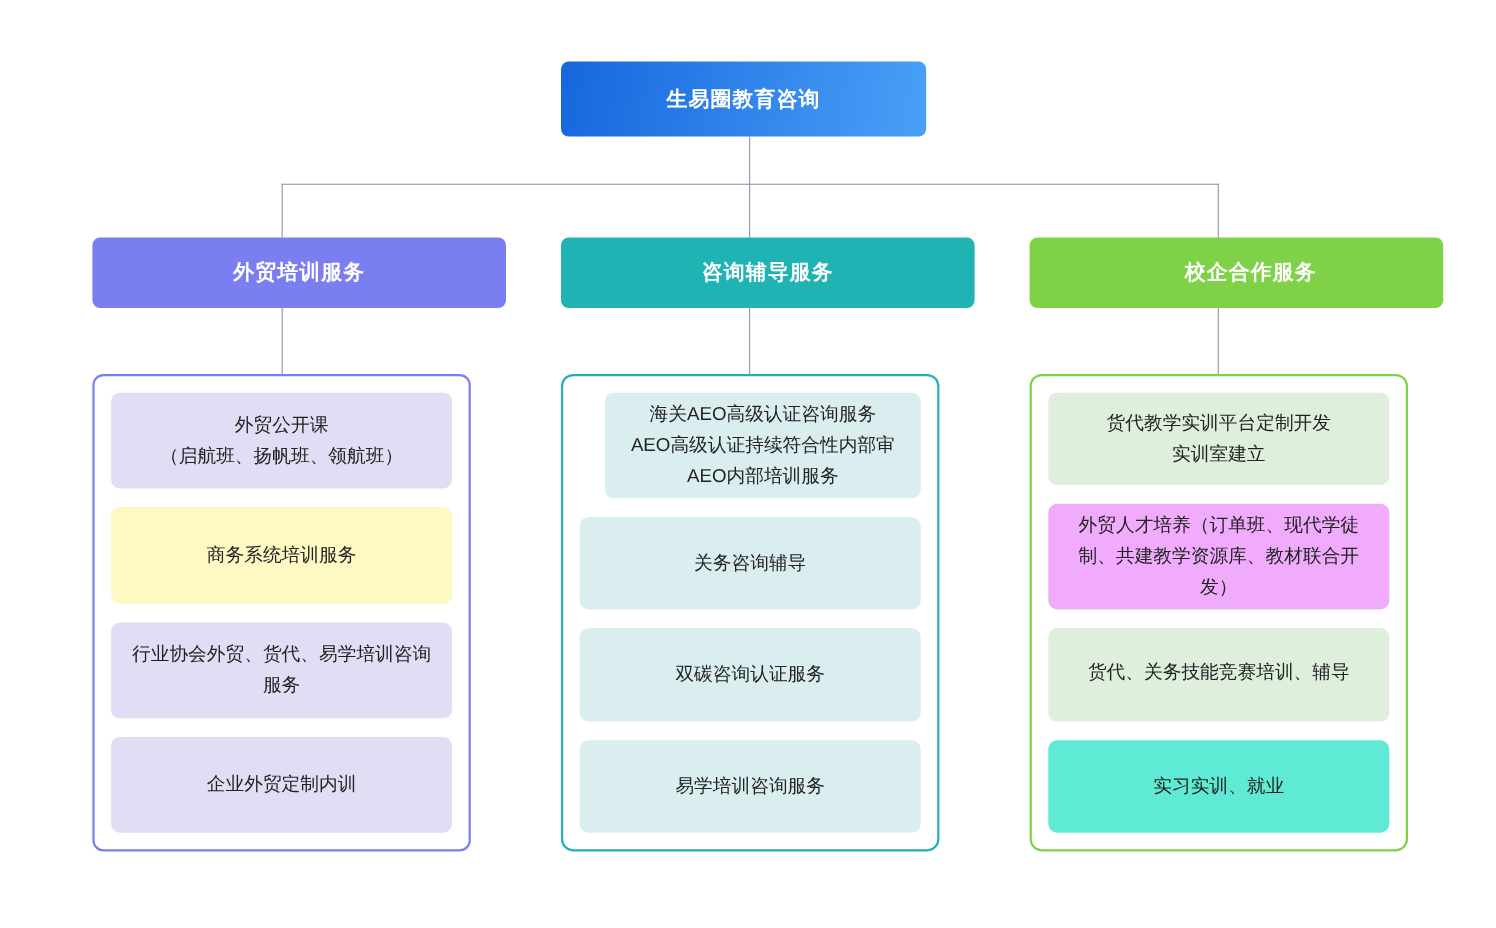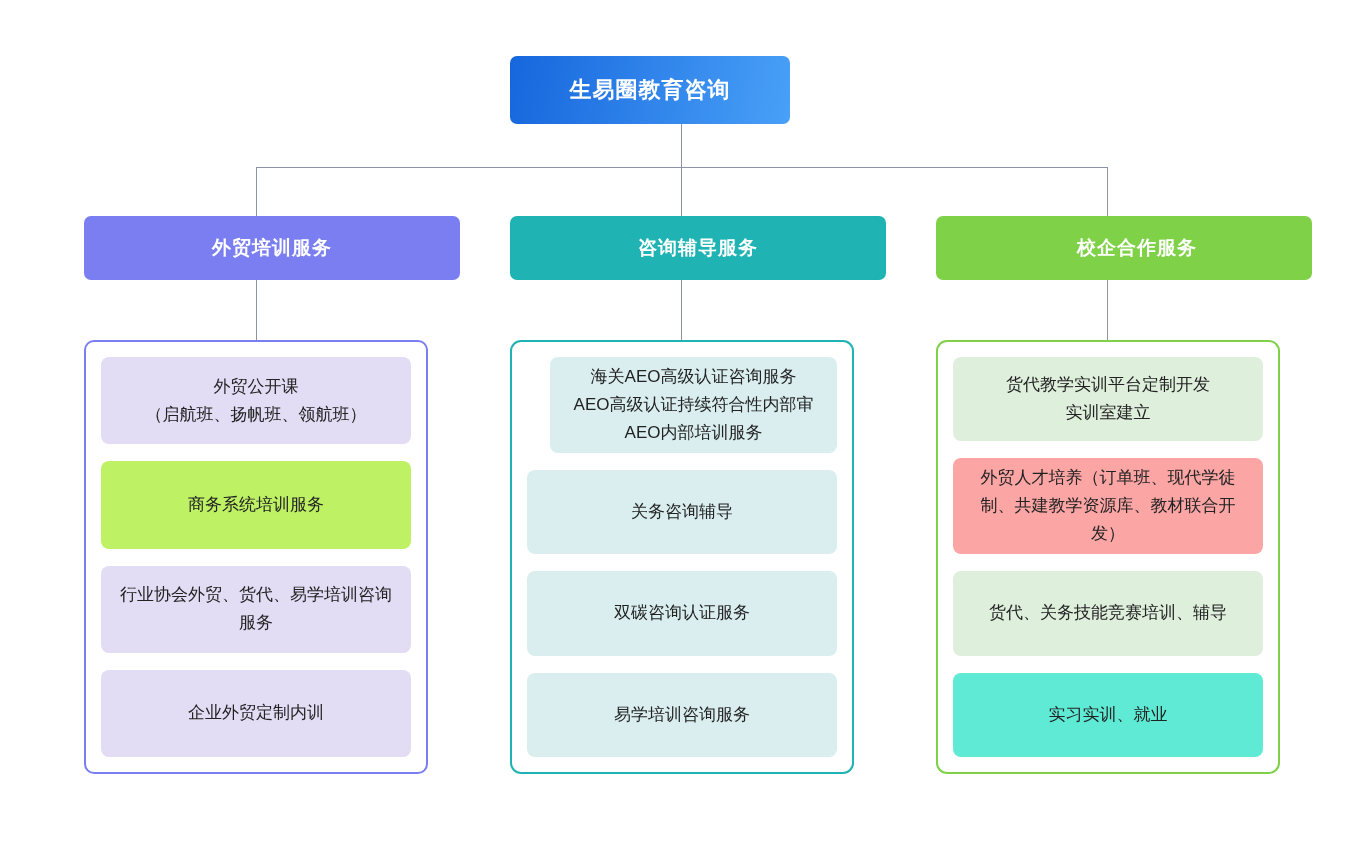--- a/index.html
+++ b/index.html
@@ -38,29 +38,29 @@
   
   #stem-1      { left: 256px; top: 280px;  height: 60px; }
   #stem-2      { left: 681px; top: 280px;  height: 60px; }
   #stem-3      { left: 1107px; top: 280px; height: 60px; }
 
   
   #root-node {
     position: absolute;
     left: 510px;
     top: 56px;
-    width: 280px;
+    width: 332px;
     height: 68px;
     border-radius: 7px;
     background: linear-gradient(100deg, #1667dd 0%, #2b82ea 45%, #49a0f7 100%);
     display: flex;
     align-items: center;
     justify-content: center;
     color: #ffffff;
-    font-size: 22px;
+    font-size: 19px;
     font-weight: bold;
     letter-spacing: 1px;
   }
 
   
   .branch-header {
     position: absolute;
     top: 216px;
     width: 376px;
     height: 64px;
@@ -128,21 +128,21 @@
   <div class="line v-line" id="stem-2" style="background: rgb(138, 148, 166);"></div>
   <div class="line v-line" id="stem-3" style="background: rgb(138, 148, 166);"></div>
 
   <div id="root-node" style="background: linear-gradient(100deg, rgb(22, 103, 221) 0%, rgb(73, 160, 247) 100%);">生易圈教育咨询</div>
 
   <div class="branch-header" id="header-0" style="background: rgb(123, 126, 240);">外贸培训服务</div>
   <div class="branch-container" id="container-0" style="border-color: rgb(123, 126, 240); border-radius: 10px;">
     <div class="item-card" style="background: rgb(226, 221, 245);">
         <span>外贸公开课<br>（启航班、扬帆班、领航班）</span>
       </div>
-    <div class="item-card" style="background: #bef264;">
+    <div class="item-card" style="background: #fef9c3;">
         <span>商务系统培训服务</span>
       </div>
     <div class="item-card" style="background: rgb(226, 221, 245);">
         <span>行业协会外贸、货代、易学培训咨询服务</span>
       </div>
     <div class="item-card" style="background: rgb(226, 221, 245);">
         <span>企业外贸定制内训</span>
       </div>
   </div>
 
@@ -160,24 +160,24 @@
     <div class="item-card" style="background: rgb(218, 238, 240);">
         <span>易学培训咨询服务</span>
       </div>
   </div>
 
   <div class="branch-header" id="header-2" style="background: rgb(127, 209, 72);">校企合作服务</div>
   <div class="branch-container" id="container-2" style="border-color: rgb(127, 209, 72);">
     <div class="item-card" style="background: rgb(222, 239, 220);">
         <span>货代教学实训平台定制开发<br>实训室建立</span>
       </div>
-    <div class="item-card" style="background: #fca5a5;">
+    <div class="item-card" style="background: #f0abfc;">
         <span>外贸人才培养（订单班、现代学徒制、共建教学资源库、教材联合开发）</span>
       </div>
-    <div class="item-card" style="background: rgb(222, 239, 220);">
+    <div class="item-card" style="background: rgb(222, 239, 220); font-family: Liberation Mono, monospace;">
         <span>货代、关务技能竞赛培训、辅导</span>
       </div>
     <div class="item-card" style="background: #5eead4;">
         <span>实习实训、就业</span>
       </div>
   </div>
 
 </div>
 
 </body></html>

